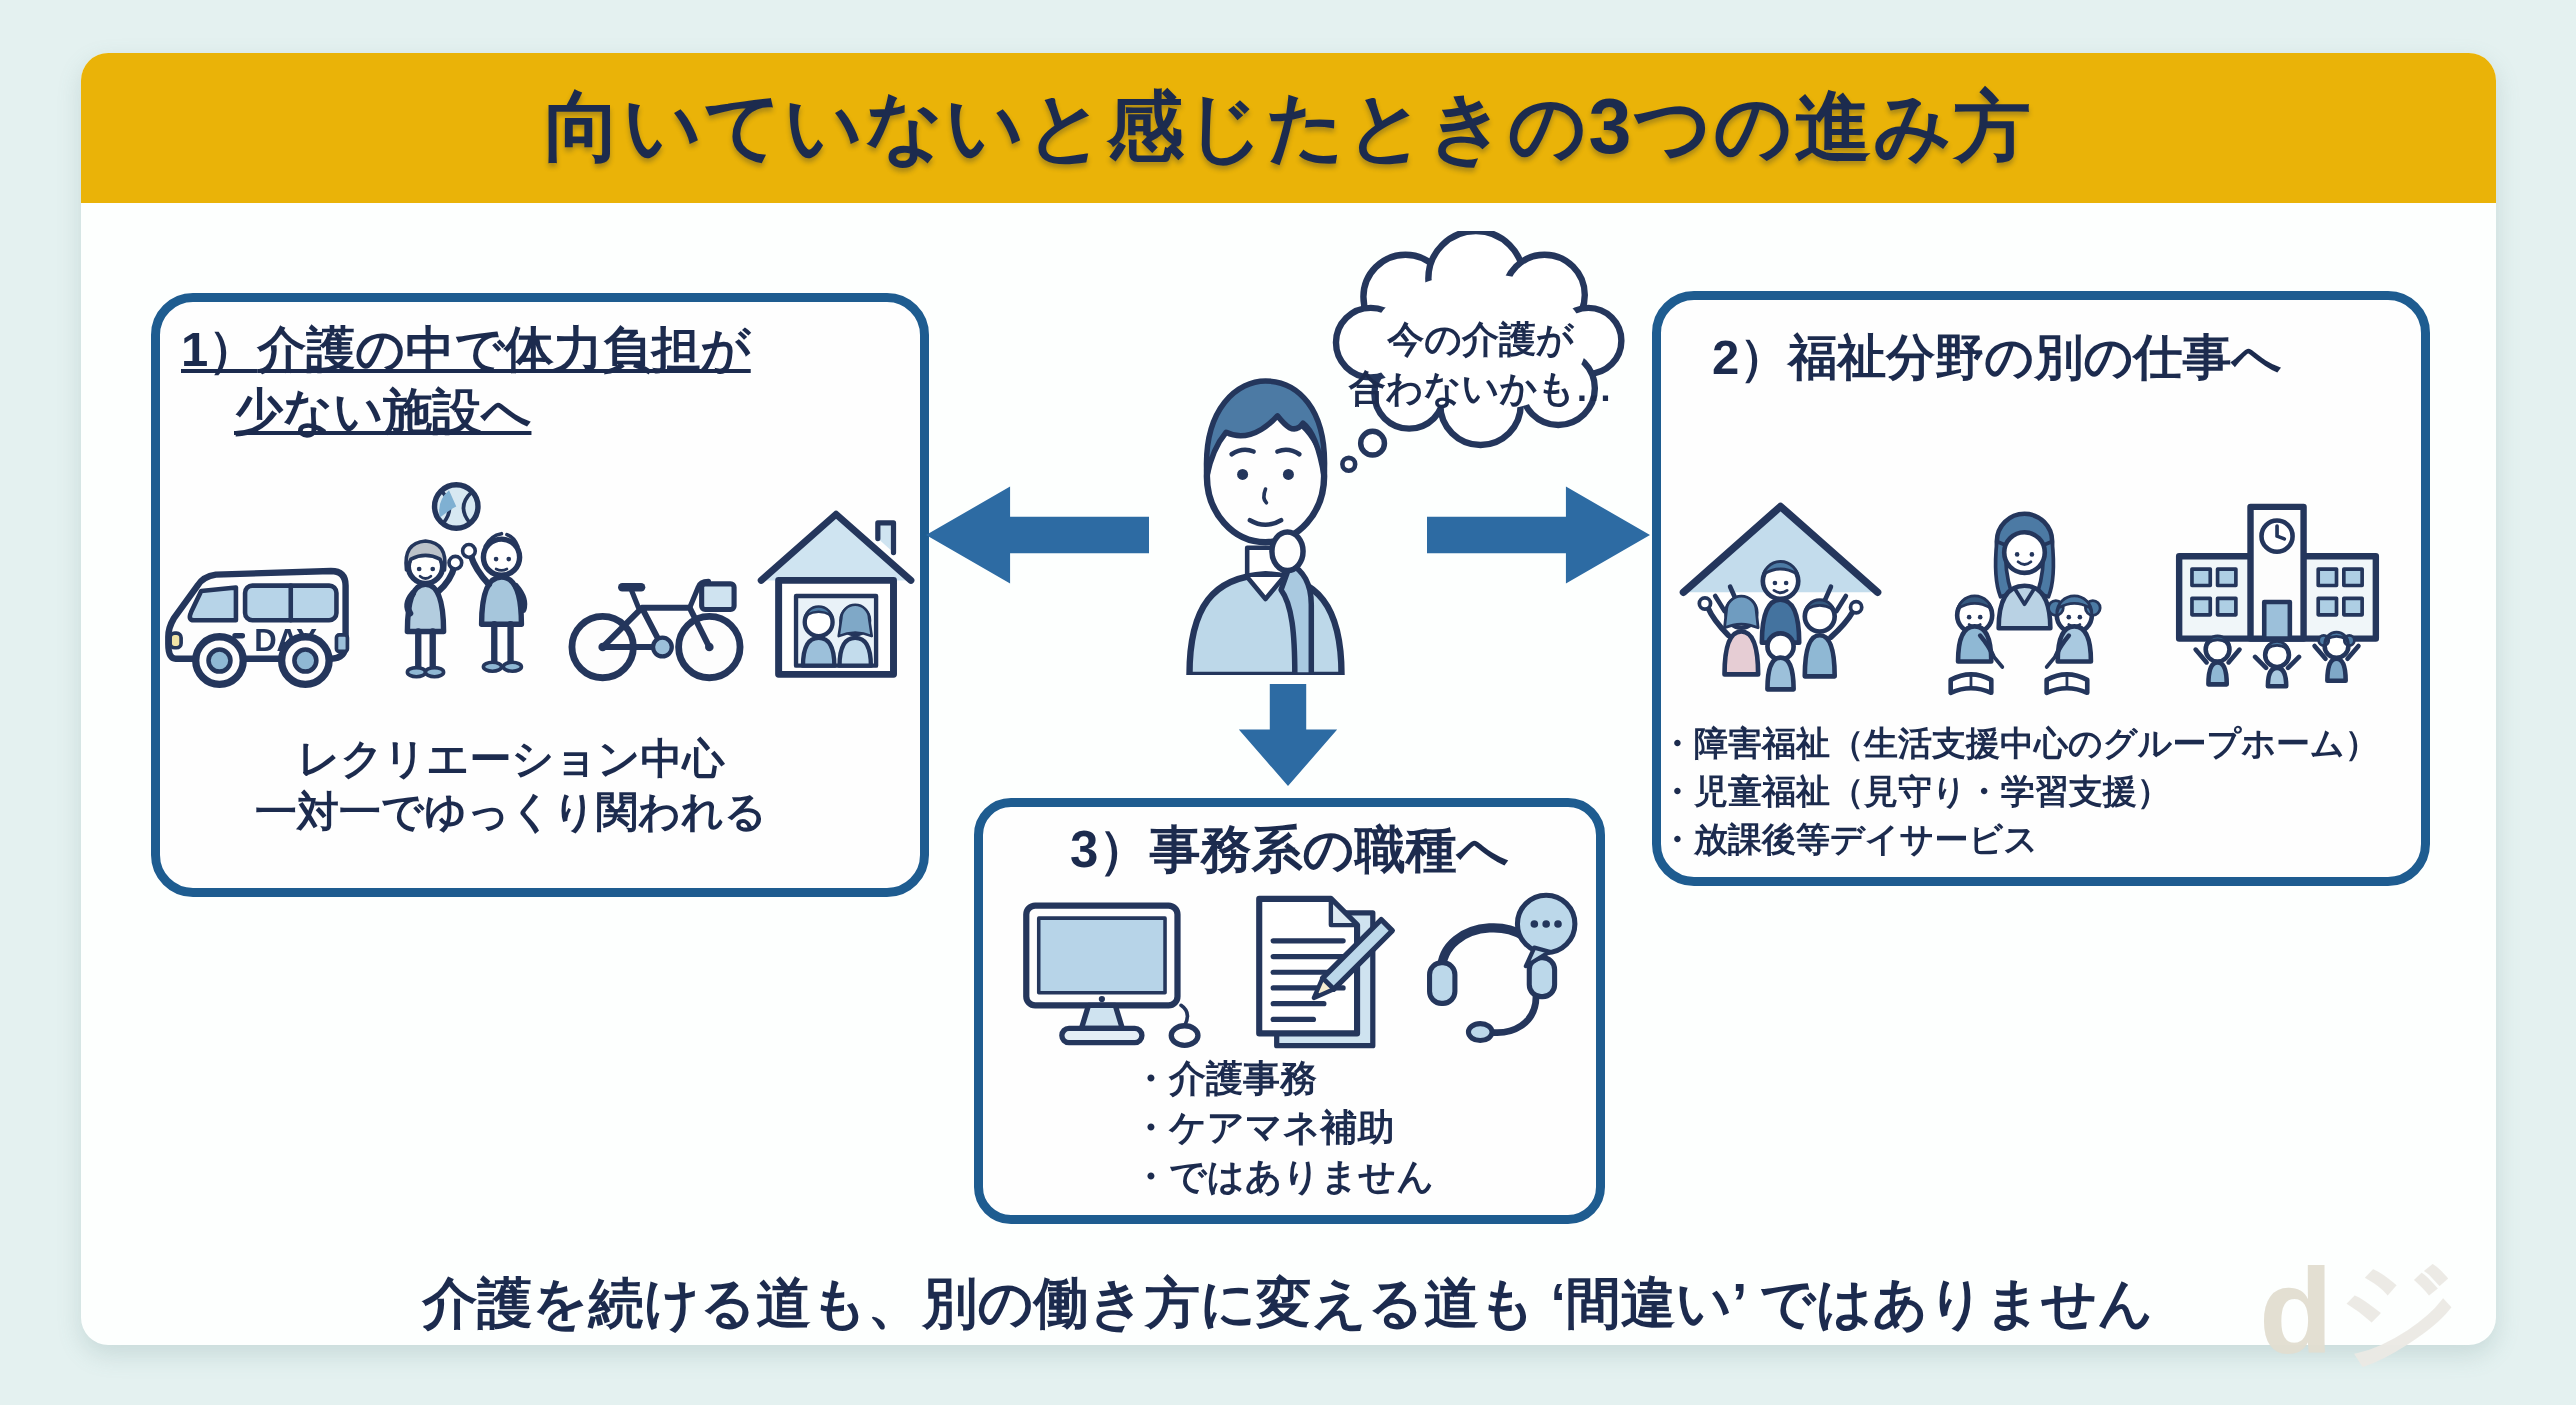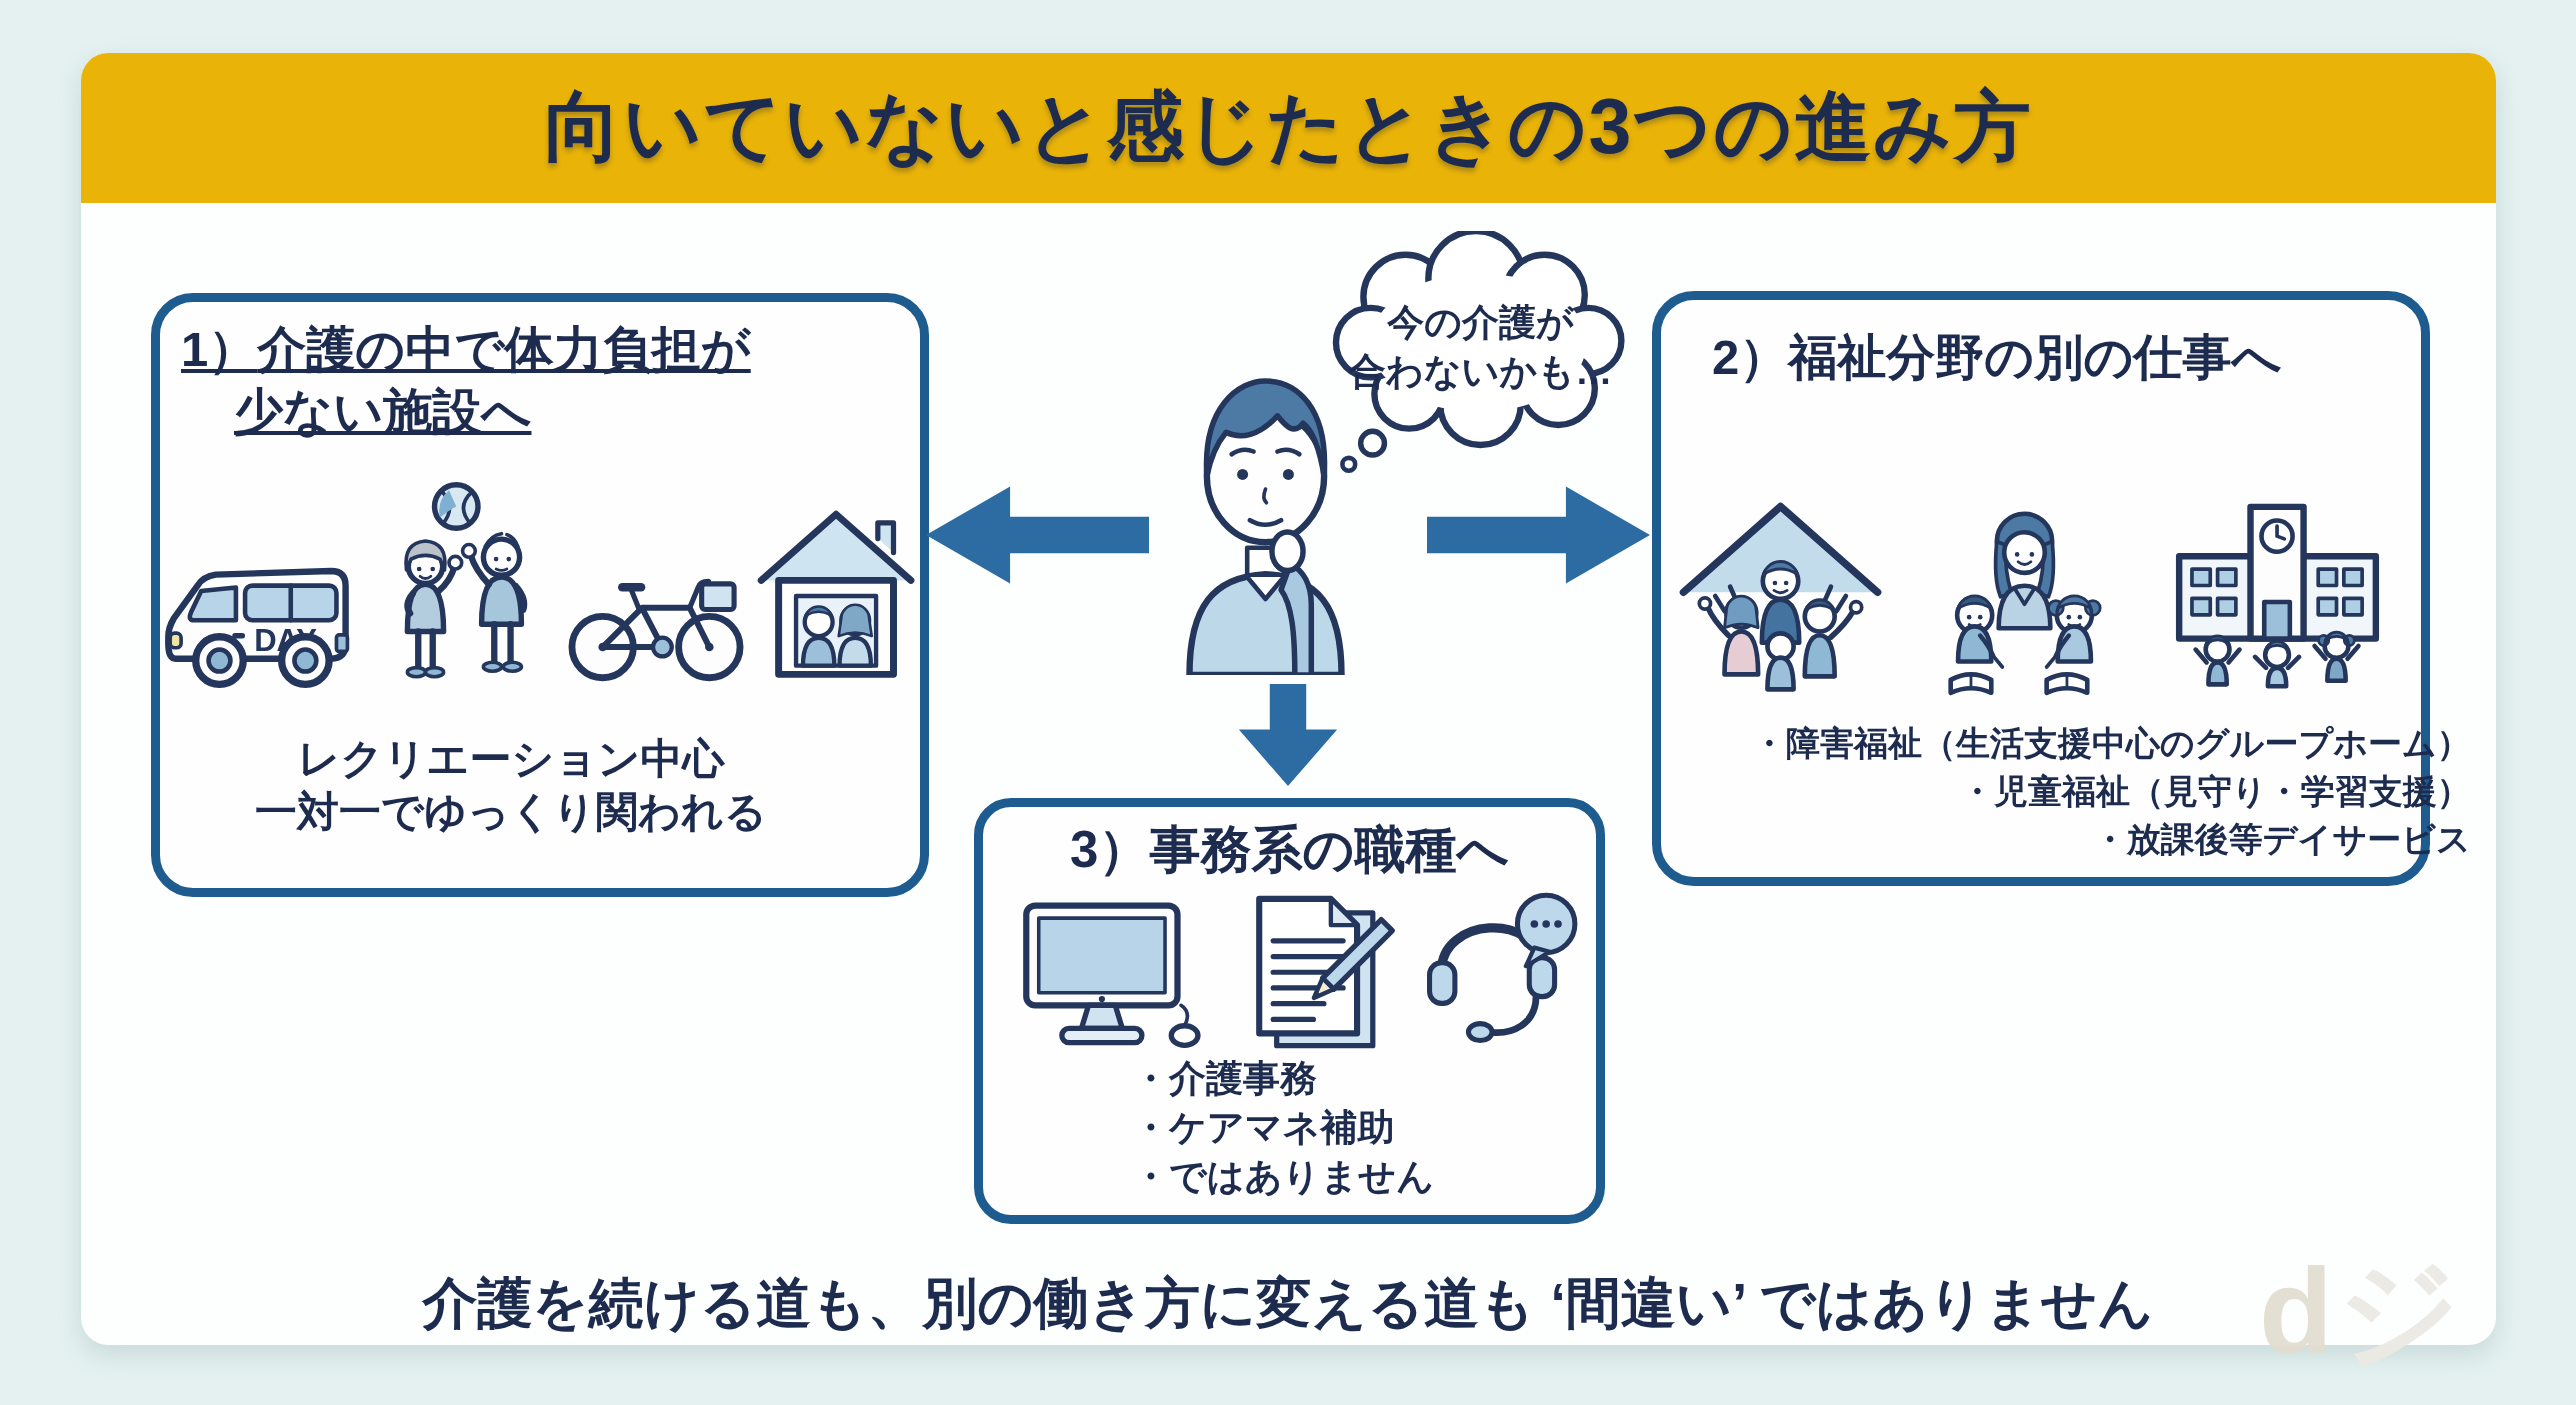--- a/index.html
+++ b/index.html
@@ -11,21 +11,21 @@
   .header-band { left:0; top:0; width:100%; height:150px; background:#eab308;
                  display:flex; align-items:center; justify-content:center; }
   .main-title { font-size:77px; font-weight:800; color:#1c2b4e; letter-spacing:1.8px;
                 text-shadow:0 3.7px 5.5px rgba(10,30,60,.28); }
   .pbox { background:#fefefe; border:9.1px solid #1e5c90; border-radius:42px; }
   .navy { color:#1c2b4e; }
   .box-title { font-size:49px; font-weight:800; line-height:62px; }
   .caption { font-size:42px; font-weight:700; line-height:53px; text-align:center; }
   .bullets2 { font-size:34px; font-weight:700; line-height:48px; white-space:nowrap; }
   .bullets3 { font-size:37px; font-weight:700; line-height:49px; white-space:nowrap; }
-  .bubble-text { font-size:37px; font-weight:700; line-height:49px; text-align:center; }
+  .bubble-text { font-size:37px; font-weight:700; line-height:49px; text-align:center;margin-top:17px; }
   .footer-msg { width:2576px; text-align:center; font-size:55px; font-weight:800; }
   .watermark { font-size:121px; font-weight:800; letter-spacing:3.7px; }
   svg { display:block; }
   svg * { stroke-linecap:round; stroke-linejoin:round; }
 </style>
 </head>
 <body>
 
 <div class="stage">
 
@@ -262,21 +262,21 @@
     <path d="M105 202 L93 190 M129 202 L141 190" fill="none" stroke="#24365c" stroke-width="5"></path>
     <path d="M107 222 Q107 202 117 202 Q127 202 127 222 Z" fill="#a9c9e0" stroke="#24365c" stroke-width="5"></path>
     <circle cx="182" cy="178" r="13" fill="#fff" stroke="#24365c" stroke-width="5"></circle>
     <circle cx="168" cy="172" r="5.5" fill="#4c7aa4" stroke="#24365c" stroke-width="3"></circle>
     <circle cx="196" cy="172" r="5.5" fill="#4c7aa4" stroke="#24365c" stroke-width="3"></circle>
     <path d="M169 176 A13 13 0 0 1 195 176 L193 171 Q182 164 171 171 Z" fill="#4c7aa4" stroke="#24365c" stroke-width="3"></path>
     <path d="M170 192 L158 178 M194 192 L206 178" fill="none" stroke="#24365c" stroke-width="5"></path>
     <path d="M172 216 Q172 192 182 192 Q192 192 192 216 Z" fill="#7fa8c7" stroke="#24365c" stroke-width="5"></path>
   </svg>
 
-  <div class="abs navy bullets2" style="left:1752px; top:719px;text-align:right;">
+  <div class="abs navy bullets2" style="left:1660px; top:719px;">
     <div>・障害福祉（生活支援中心のグループホーム）</div>
     <div>・児童福祉（見守り・学習支援）</div>
     <div>・放課後等デイサービス</div>
   </div>
 
   <div class="abs pbox" style="left:974px; top:798px; width:631px; height:426px; border-radius:37px;"></div>
 
   <div class="abs navy" style="left:974px; top:816px; width:631px; text-align:center; font-size:51px; font-weight:800;">
     <span>3）</span><span>事務系の職種へ</span>
   </div>

